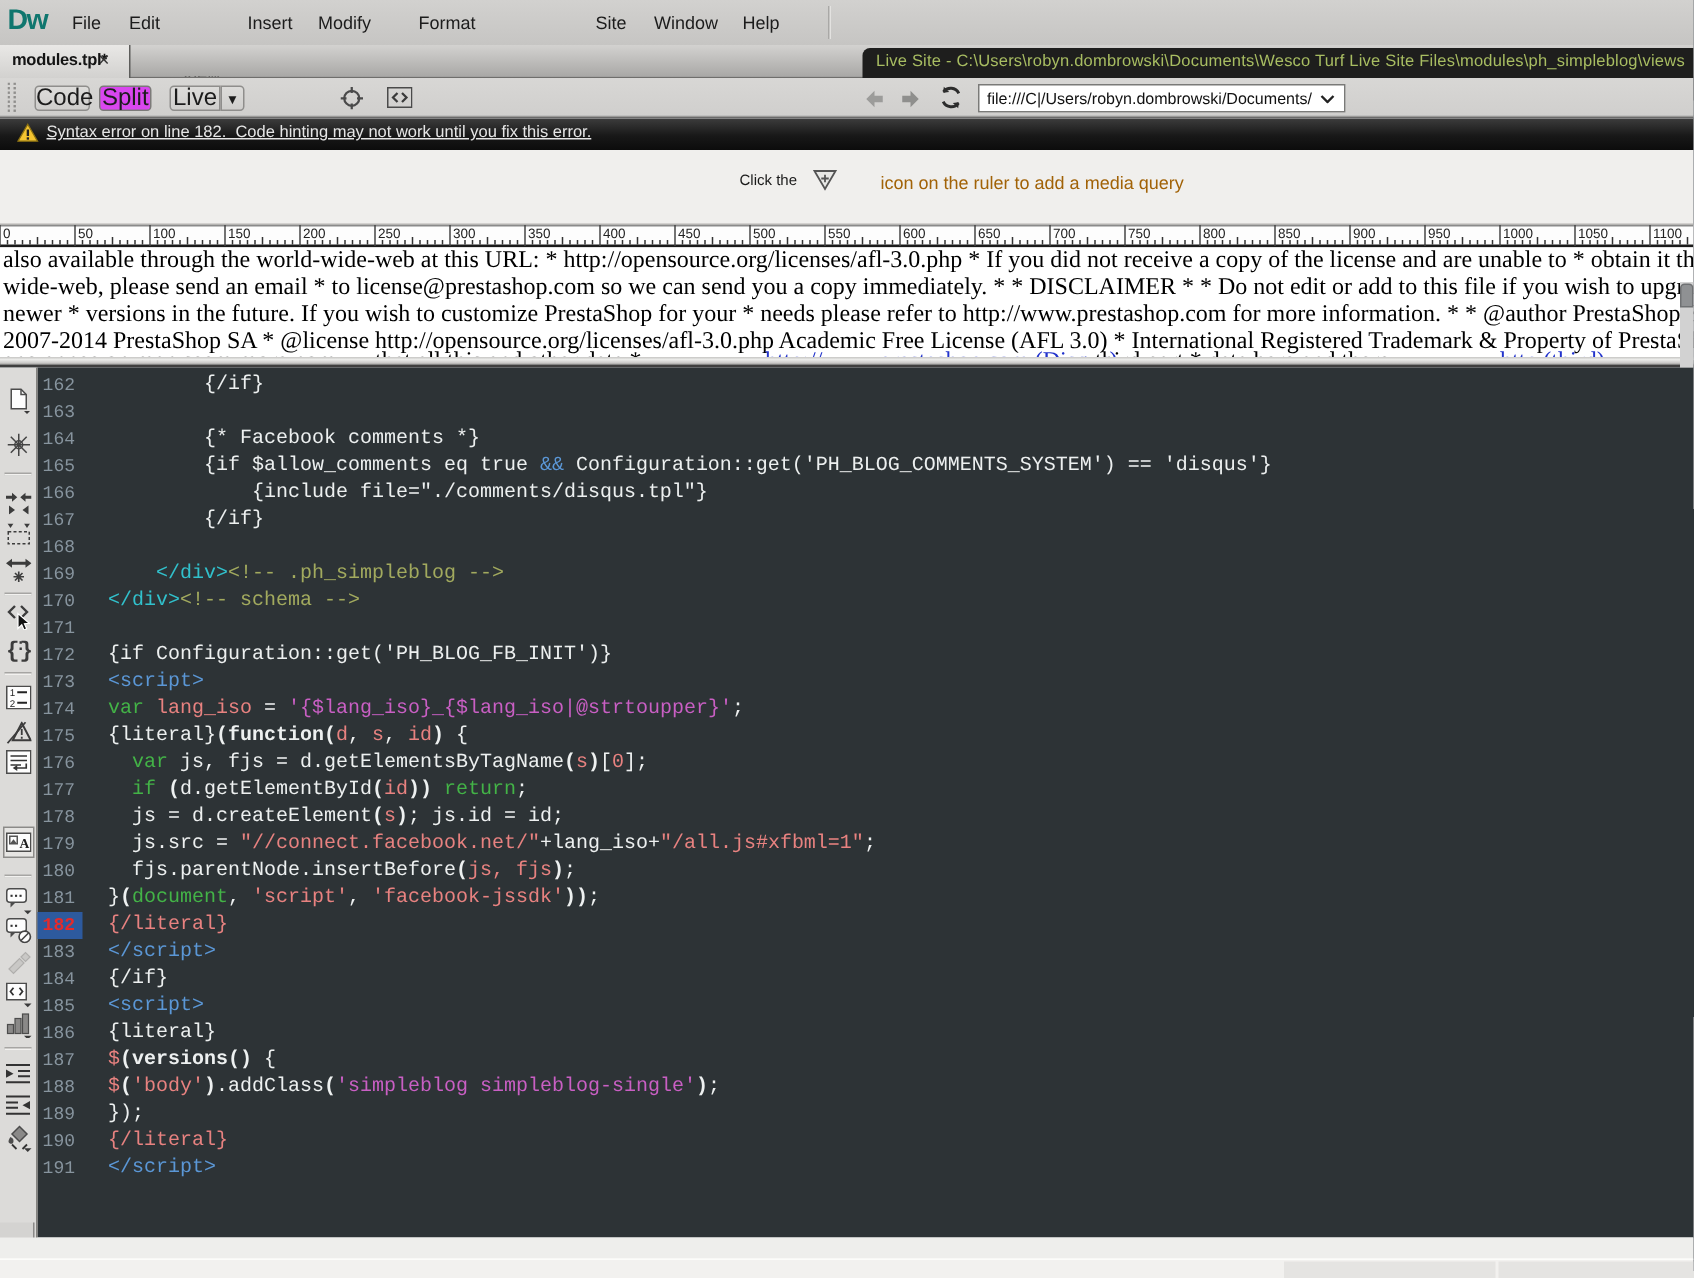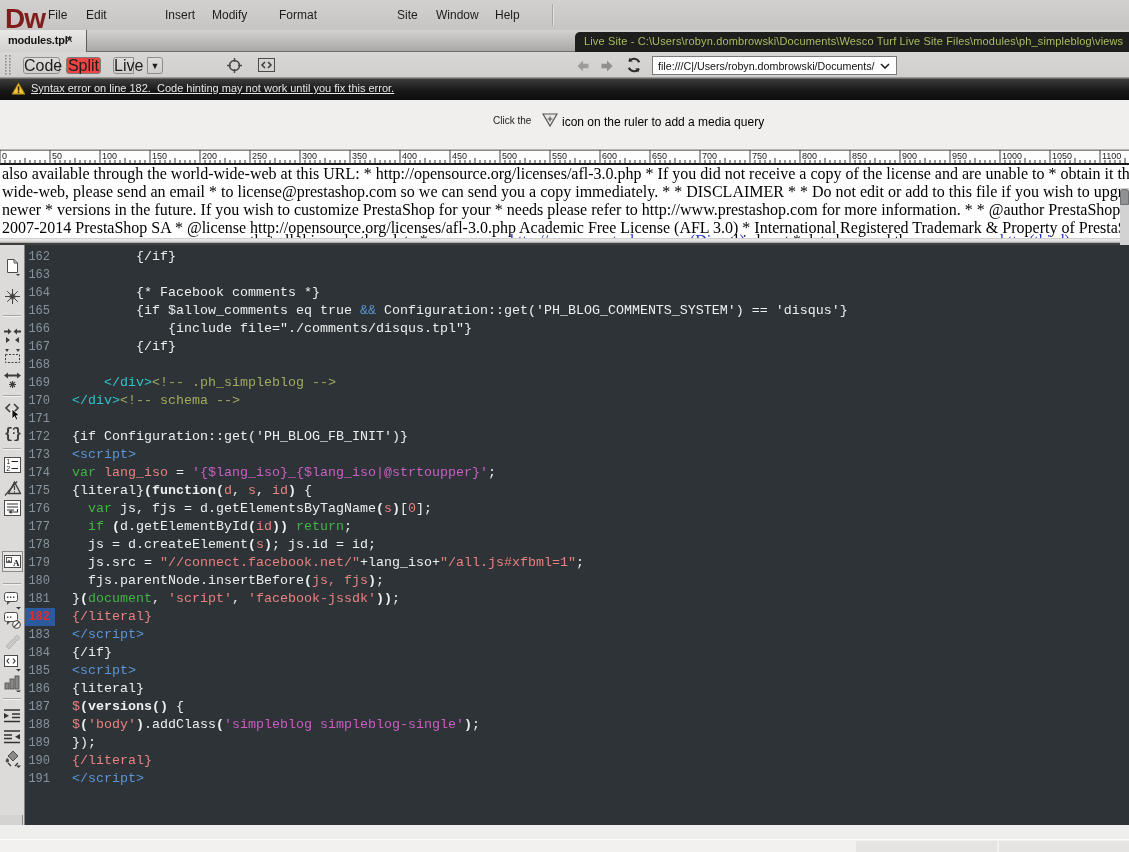--- a/index.html
+++ b/index.html
@@ -1,30 +1,30 @@
 <!DOCTYPE html>
 <html><head><meta charset="utf-8"><style>
 html,body{margin:0;padding:0;}
 body{width:1129px;height:852px;position:relative;overflow:hidden;background:#fff;font-family:"Liberation Sans",sans-serif;}
 .abs{position:absolute;}
 
 #menubar{left:0;top:0;width:1129px;height:30px;background:linear-gradient(#d2d1cf,#c6c5c3);}
-#dwlogo{left:5px;top:3px;font-size:28px;font-weight:bold;color:#7f1d1d;letter-spacing:-1px;text-align:center;}
+#dwlogo{left:5px;top:3px;font-size:19px;font-weight:bold;color:#0f766e;letter-spacing:-1px;text-align:center;}
 .mitem{top:8px;font-size:12px;color:#1c1c1c;white-space:nowrap;}
 #msep{left:552px;top:4px;width:1px;height:22px;background:#a9a8a6;border-right:1px solid #e3e2e0;}
 #tabbar{left:0;top:30px;width:1129px;height:22px;background:linear-gradient(#d3d2d0,#a9a8a6);border-bottom:1px solid #6f6e6c;box-sizing:border-box;}
 #tab{left:0;top:30px;width:87px;height:22px;background:linear-gradient(#e9e8e6,#d2d1cf);border-right:1px solid #5d5d5b;box-sizing:border-box;}
 #tabtext{left:8px;top:4px;font-size:11px;font-weight:bold;color:#141414;letter-spacing:-0.2px;}
 #tabx{left:65px;top:4px;font-size:10px;color:#333;font-weight:normal;}
 #darkstrip{left:575px;top:32px;width:554px;height:35px;background:#1e1e1d;border-radius:5px 0 0 0;overflow:hidden;}
 #darktitle{left:9px;top:3px;font-size:11px;letter-spacing:0.14px;color:#a8bd62;white-space:nowrap;}
 
 #doctb{left:0;top:52px;width:1129px;height:26px;background:linear-gradient(#d8d7d5,#d0cfcd);border-bottom:1px solid #9a9997;box-sizing:border-box;}
 .tbtn{top:57px;height:17px;line-height:16px;font-size:16px;color:#1c1c1c;text-align:center;border:1px solid #8f8e8c;border-radius:3px;background:linear-gradient(#dddcda,#cfcecc);box-sizing:border-box;}
-#btnsplit{background:#ef4444;border-color:#7c7b79;}
+#btnsplit{background:#d946ef;border-color:#7c7b79;}
 
 #warnbar{left:0;top:78px;width:1129px;height:22px;background:linear-gradient(#3c3c3c,#181818 55%,#0c0c0c);border-top:1px solid #6a6a6a;box-sizing:border-box;}
 #warntext{left:31px;top:82px;font-size:11px;color:#e6e6e6;white-space:nowrap;text-decoration:underline;}
 
 #mediaarea{left:0;top:100px;width:1129px;height:50px;background:#f0efed;border-bottom:1px solid #b5b4b2;box-sizing:border-box;}
 #mediatext{left:493px;top:115px;font-size:10px;color:#1a1a1a;white-space:nowrap;text-align:center;}
 
 #ruler{left:0;top:150px;width:1129px;height:15px;background:#fdfdfd;}
 
 #livearea{left:0;top:165px;width:1129px;height:75px;background:#fff;overflow:hidden;}
@@ -73,21 +73,21 @@
 <div class="abs" id="tab">
     <span class="abs" id="tabtext">modules.tpl*</span>
     <span class="abs" id="tabx">✕</span>
   </div>
 <div class="abs" id="darkstrip">
     <span class="abs" id="darktitle">Live Site - C:\Users\robyn.dombrowski\Documents\Wesco Turf Live Site Files\modules\ph_simpleblog\views</span>
   </div>
 <div class="abs" id="doctb"></div>
 <div class="abs tbtn" style="left:23px;width:37px;">Code</div>
 <div class="abs tbtn" id="btnsplit" style="left:66px;width:35px;">Split</div>
-<div class="abs tbtn" style="left:113px;width:21px;border-radius:3px 0 0 3px;">Live</div>
+<div class="abs tbtn" style="left:113px;width:34px;border-radius:3px 0 0 3px;">Live</div>
 <div class="abs tbtn" style="left:147px;width:16px;border-radius:0 3px 3px 0;font-size:9px;line-height:16px;">▼</div>
 
 <svg class="abs" style="left:5px;top:55px;" width="8" height="21">
     <g fill="#8f8e8c">
       <rect x="0" y="0" width="1.6" height="1.6"></rect>
       <rect x="0" y="3" width="1.6" height="1.6"></rect>
       <rect x="0" y="6" width="1.6" height="1.6"></rect>
       <rect x="0" y="9" width="1.6" height="1.6"></rect>
       <rect x="0" y="12" width="1.6" height="1.6"></rect>
       <rect x="0" y="15" width="1.6" height="1.6"></rect>
@@ -137,21 +137,21 @@
     <rect x="7.7" y="5" width="1.8" height="5" fill="#222"></rect>
     <rect x="7.7" y="11" width="1.8" height="1.8" fill="#222"></rect>
   </svg>
 <span class="abs" id="warntext">Syntax error on line 182.&nbsp; Code hinting may not work until you fix this error.</span>
 <div class="abs" id="mediaarea"></div>
 <span class="abs" id="mediatext">Click the</span>
 <svg class="abs" style="left:542px;top:113px;" width="16" height="15">
     <path d="M1 1 L15 1 L8 13 Z" fill="#e8e8e6" stroke="#555" stroke-width="1.2"></path>
     <path d="M8 3.5 L8 8.5 M5.5 6 L10.5 6" stroke="#555" stroke-width="1.2" fill="none"></path>
   </svg>
-<span class="abs" style="left:562px;top:115px;font-size:12px;color:#000000;white-space:nowrap;">icon on the ruler to add a media query</span>
+<span class="abs" style="left:587px;top:115px;font-size:12px;color:#a16207;white-space:nowrap;">icon on the ruler to add a media query</span>
 <div class="abs" id="ruler"><svg width="1129" height="15" font-family="Liberation Sans, sans-serif">
       <rect width="1129" height="15" fill="#fdfdfd"></rect>
       <line y1="0.5" x2="1129" y2="0.5" stroke="#8a8a8a"></line>
       <line y1="14" x2="1129" y2="14" stroke="#1a1a1a" stroke-width="2"></line>
       <path d="M5 10v3M10 10v3M15 10v3M20 10v3M30 10v3M35 10v3M40 10v3M45 10v3M55 10v3M60 10v3M65 10v3M70 10v3M80 10v3M85 10v3M90 10v3M95 10v3M105 10v3M110 10v3M115 10v3M120 10v3M130 10v3M135 10v3M140 10v3M145 10v3M155 10v3M160 10v3M165 10v3M170 10v3M180 10v3M185 10v3M190 10v3M195 10v3M205 10v3M210 10v3M215 10v3M220 10v3M230 10v3M235 10v3M240 10v3M245 10v3M255 10v3M260 10v3M265 10v3M270 10v3M280 10v3M285 10v3M290 10v3M295 10v3M305 10v3M310 10v3M315 10v3M320 10v3M330 10v3M335 10v3M340 10v3M345 10v3M355 10v3M360 10v3M365 10v3M370 10v3M380 10v3M385 10v3M390 10v3M395 10v3M405 10v3M410 10v3M415 10v3M420 10v3M430 10v3M435 10v3M440 10v3M445 10v3M455 10v3M460 10v3M465 10v3M470 10v3M480 10v3M485 10v3M490 10v3M495 10v3M505 10v3M510 10v3M515 10v3M520 10v3M530 10v3M535 10v3M540 10v3M545 10v3M555 10v3M560 10v3M565 10v3M570 10v3M580 10v3M585 10v3M590 10v3M595 10v3M605 10v3M610 10v3M615 10v3M620 10v3M630 10v3M635 10v3M640 10v3M645 10v3M655 10v3M660 10v3M665 10v3M670 10v3M680 10v3M685 10v3M690 10v3M695 10v3M705 10v3M710 10v3M715 10v3M720 10v3M730 10v3M735 10v3M740 10v3M745 10v3M755 10v3M760 10v3M765 10v3M770 10v3M780 10v3M785 10v3M790 10v3M795 10v3M805 10v3M810 10v3M815 10v3M820 10v3M830 10v3M835 10v3M840 10v3M845 10v3M855 10v3M860 10v3M865 10v3M870 10v3M880 10v3M885 10v3M890 10v3M895 10v3M905 10v3M910 10v3M915 10v3M920 10v3M930 10v3M935 10v3M940 10v3M945 10v3M955 10v3M960 10v3M965 10v3M970 10v3M980 10v3M985 10v3M990 10v3M995 10v3M1005 10v3M1010 10v3M1015 10v3M1020 10v3M1030 10v3M1035 10v3M1040 10v3M1045 10v3M1055 10v3M1060 10v3M1065 10v3M1070 10v3M1080 10v3M1085 10v3M1090 10v3M1095 10v3M1105 10v3M1110 10v3M1115 10v3M1120 10v3M25 8v5M75 8v5M125 8v5M175 8v5M225 8v5M275 8v5M325 8v5M375 8v5M425 8v5M475 8v5M525 8v5M575 8v5M625 8v5M675 8v5M725 8v5M775 8v5M825 8v5M875 8v5M925 8v5M975 8v5M1025 8v5M1075 8v5M1125 8v5" stroke="#333" fill="none"></path>
       <path d="M0 0v14M50 0v14M100 0v14M150 0v14M200 0v14M250 0v14M300 0v14M350 0v14M400 0v14M450 0v14M500 0v14M550 0v14M600 0v14M650 0v14M700 0v14M750 0v14M800 0v14M850 0v14M900 0v14M950 0v14M1000 0v14M1050 0v14M1100 0v14" stroke="#444" fill="none"></path>
       <text x="2" y="8.5" font-size="9" fill="#222">0</text>
       <text x="52" y="8.5" font-size="9" fill="#222">50</text>
       <text x="102" y="8.5" font-size="9" fill="#222">100</text>
       <text x="152" y="8.5" font-size="9" fill="#222">150</text>

